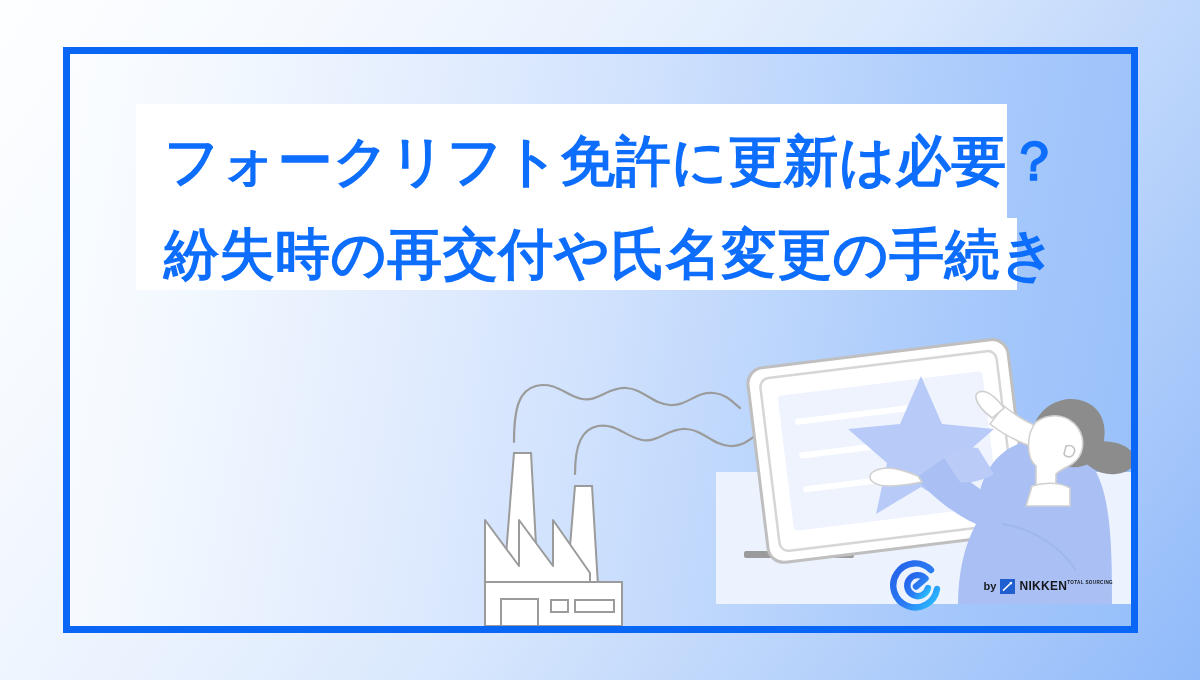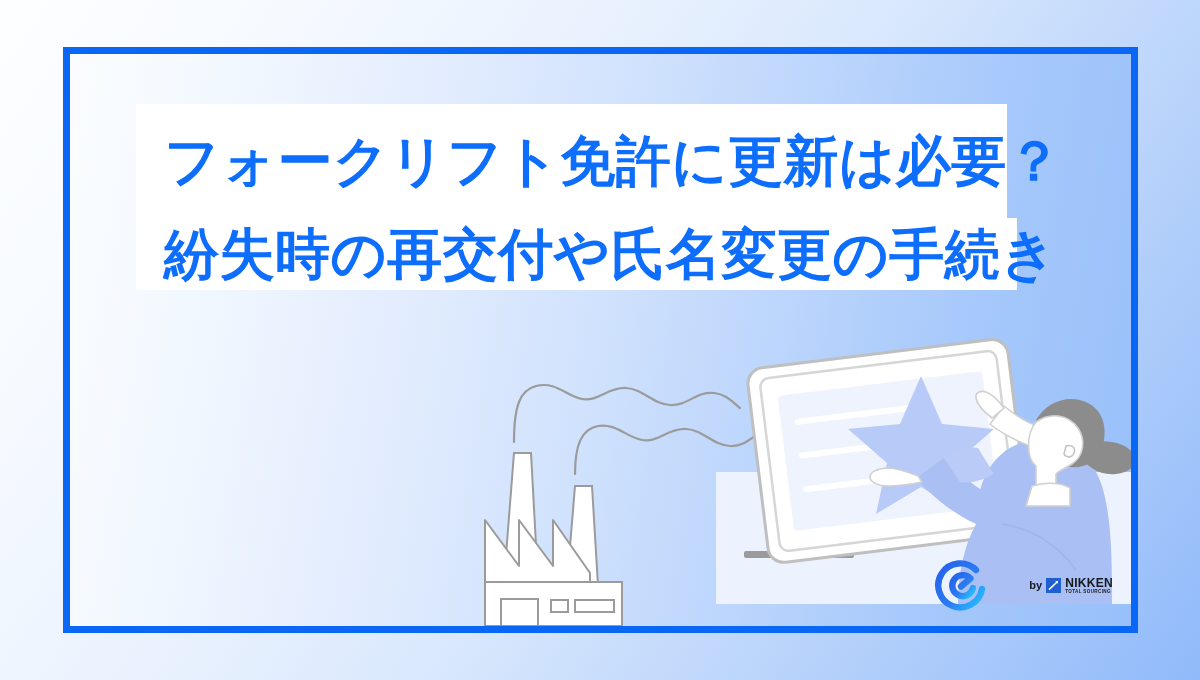--- a/index.html
+++ b/index.html
@@ -121,21 +121,21 @@
   .byline-by {
     font-size: 11px;
     font-weight: 700;
     color: #15181d;
     line-height: 1;
   }
   .byline-badge {
     width: 15px; height: 15px; flex: none;
   }
   .byline-brand-col {
-    display: flex; flex-direction: column; line-height: 1;
+    display: flex; flex-direction: row; line-height: 1;
   }
   .byline-brand {
     font-size: 12px;
     font-weight: 700;
     color: #15181d;
     letter-spacing: 0.3px;
     line-height: 1;
   }
   .byline-sub {
     font-size: 4.6px;

